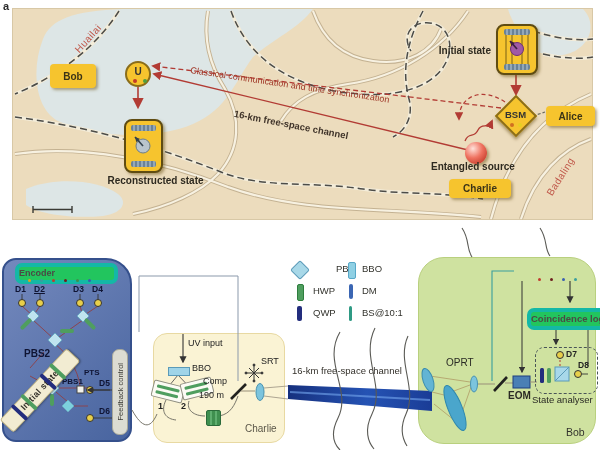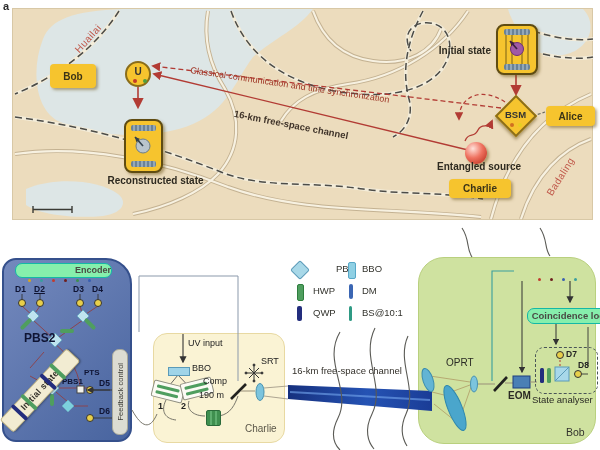--- a/index.html
+++ b/index.html
@@ -35,22 +35,22 @@
   
   .panel{position:absolute;z-index:1;box-sizing:border-box;}
   #alice-p{left:2px;top:258px;width:130px;height:184px;border-radius:14px 26px 14px 14px;
            background:linear-gradient(135deg,#7489bd,#48649f);border:2px solid #35508c;}
   #charlie-p{left:153px;top:333px;width:132px;height:110px;background:#faf3d4;
              border:1px solid #e8d9a2;border-radius:14px;}
   #bob-p{left:418px;top:257px;width:178px;height:187px;background:#cfe2a0;
          border:1px solid #b9d07e;border-radius:26px;}
   #pb-svg{position:absolute;left:0;top:225px;z-index:2;}
   .pb-lbl{z-index:3;font-size:9px;color:#222;}
-  .bar{position:absolute;z-index:3;background:#86efac;border:1px solid #14b8a6;
-       border-radius:7px;text-align:right;font-size:9px;color:#4a4a44;font-weight:bold;}
+  .bar{position:absolute;z-index:3;background:#22c55e;border:4px solid #14b8a6;
+       border-radius:7px;text-align:left;font-size:9px;color:#4a4a44;font-weight:bold;}
   .det-lbl{font-size:8.5px;font-weight:bold;color:#0f1433;z-index:3;}
   #band{position:absolute;left:-9px;top:381px;width:96px;height:17px;z-index:3;
         background:#f2ecd2;border:1px solid #c4b888;border-radius:3px;
         transform:rotate(-47deg);box-shadow:1px 1px 2px rgba(0,0,0,.35);}
   #band .txt{position:absolute;left:0;top:3px;width:100%;text-align:center;font-size:9px;
              font-weight:bold;color:#33302a;letter-spacing:.3px;}
   .rod{position:absolute;top:-2px;height:21px;width:4px;border-radius:2px;z-index:1;}
   #feedback{position:absolute;left:112px;top:349px;width:14px;height:84px;z-index:3;
             background:#dcdcd2;border:1px solid #a8a89a;border-radius:7px;
             display:flex;align-items:center;justify-content:center;}
@@ -173,21 +173,21 @@
     <div class="lbl ann" style="left:412px;top:36px;width:66px;text-align:right;">Initial state</div>
 
     <div id="bsm-node" style="left:488px;top:92px;"></div>
     <div id="bsm-text" style="left:492px;top:100px;">BSM</div>
     <span class="dot" style="left:497px;top:114px;width:4px;height:4px;background:#d07020;"></span>
     <span class="dot" style="left:505px;top:114px;width:4px;height:4px;background:#e6cf22;"></span>
 
     <div class="ybox" style="left:533px;top:97px;width:49px;height:20px;">Alice</div>
 
     <div id="source-sphere" style="left:452px;top:133px;"></div>
-    <div class="lbl ann" style="left:418px;top:152px;width:90px;text-align:right;">Entangled source</div>
+    <div class="lbl ann" style="left:418px;top:152px;width:90px;text-align:left;">Entangled source</div>
 
     <div class="ybox" style="left:436px;top:170px;width:62px;height:19px;">Charlie</div>
 
     <div class="lbl map-lbl" style="left:178px;top:57px;font-size:9px;color:#a03828;transform:rotate(8.5deg);transform-origin:left top;">Classical communication and time synchronization</div>
     <div class="lbl map-lbl" style="left:222px;top:100px;font-size:9.5px;font-weight:bold;color:#40342a;transform:rotate(11deg);transform-origin:left top;">16-km free-space channel</div>
 
     <div class="lbl" style="left:26px;top:183px;font-size:9.5px;font-weight:bold;color:#3a3a34;">2 km</div>
   </div>
 
   <div class="panel" id="alice-p"></div>
@@ -321,21 +321,21 @@
   <span class="dot" style="left:52px;top:279px;width:3px;height:3px;background:#c23b2e;"></span>
   <span class="dot" style="left:64px;top:279px;width:3px;height:3px;background:#6e1f1f;"></span>
   <span class="dot" style="left:76px;top:279px;width:3px;height:3px;background:#3f8f4f;"></span>
   <span class="dot" style="left:88px;top:279px;width:3px;height:3px;background:#3a5fb0;"></span>
 
   <div class="lbl det-lbl" style="left:15px;top:285px;">D1</div>
   <div class="lbl det-lbl" style="left:34px;top:285px;text-decoration:underline;">D2</div>
   <div class="lbl det-lbl" style="left:73px;top:285px;">D3</div>
   <div class="lbl det-lbl" style="left:92px;top:285px;">D4</div>
 
-  <div class="lbl det-lbl" style="left:24px;top:332px;font-size:12px;">PBS2</div>
+  <div class="lbl det-lbl" style="left:24px;top:348px;font-size:10px;">PBS2</div>
   <div class="lbl det-lbl" style="left:62px;top:378px;font-size:8px;">PBS1</div>
   <div class="lbl det-lbl" style="left:84px;top:369px;font-size:8px;">PTS</div>
   <div class="lbl det-lbl" style="left:99px;top:379px;">D5</div>
   <div class="lbl det-lbl" style="left:99px;top:407px;">D6</div>
 
   <div id="band">
     <div class="rod" style="left:16px;background:#232d7d;"></div>
     <div class="rod" style="left:30px;background:#4f9e5f;"></div>
     <div class="rod" style="left:58px;background:#232d7d;"></div>
     <div class="rod" style="left:72px;background:#4f9e5f;"></div>

